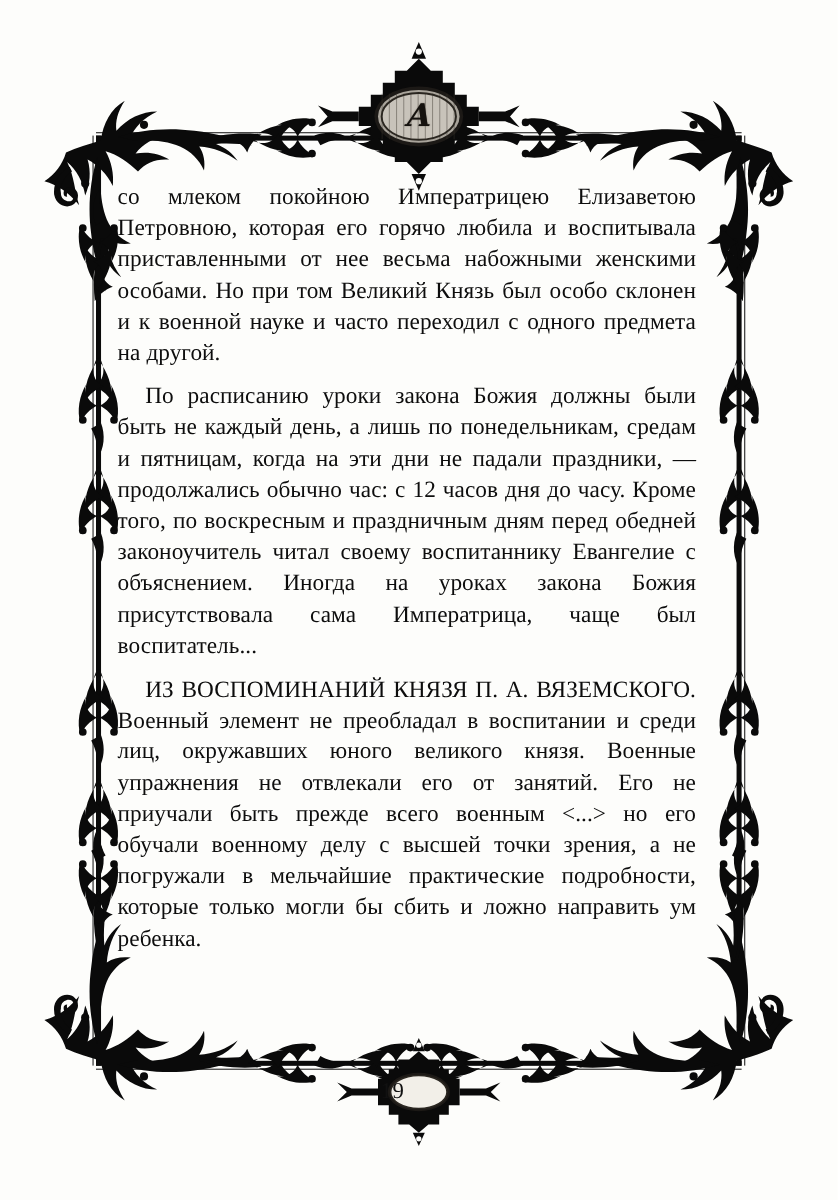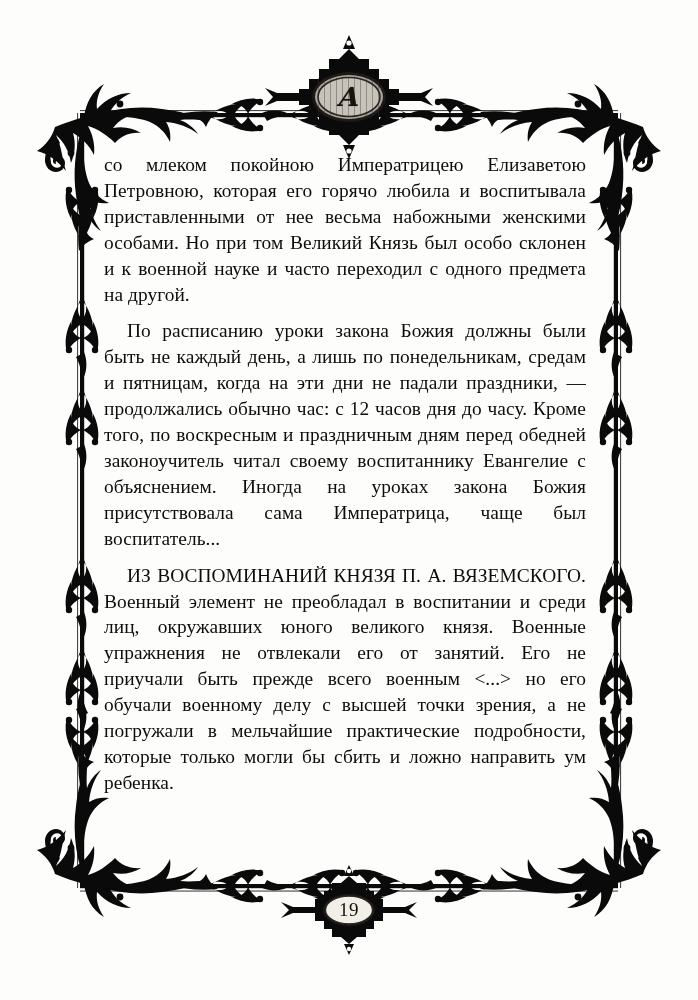--- a/index.html
+++ b/index.html
@@ -28,21 +28,21 @@
     left: 0; top: 0;
     width: 698px;
     height: 1000px;
     pointer-events: none;
   }
   .frame-layer svg { display: block; }
 
   
   .text-column {
     position: absolute;
-    left: 104px;
+    left: 98px;
     top: 152px;
     width: 482px;
     height: 710px;
   }
 
   .para {
     margin: 0;
     font-size: 19.4px;
     line-height: 25.9px;
     text-align: justify;
@@ -84,21 +84,20 @@
 
   
   .folio-box {
     position: absolute;
     left: 317px;
     top: 890px;
     width: 64px;
     height: 40px;
     display: flex;
     align-items: center;
-    justify-content: center;
   }
   .folio-num {
     position: relative;
     z-index: 3;
     font-family: "Liberation Serif", "DejaVu Serif", serif;
     font-size: 19px;
     color: #111;
     letter-spacing: 0.5px;
   }
 </style>

